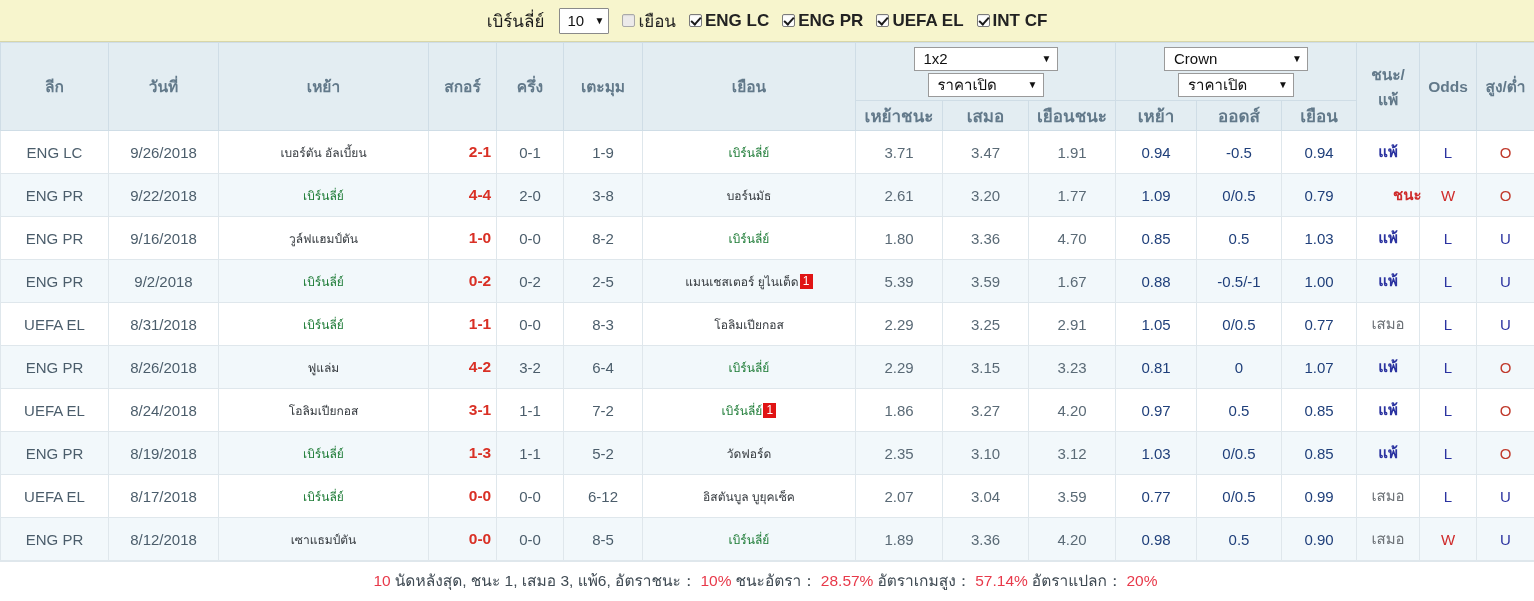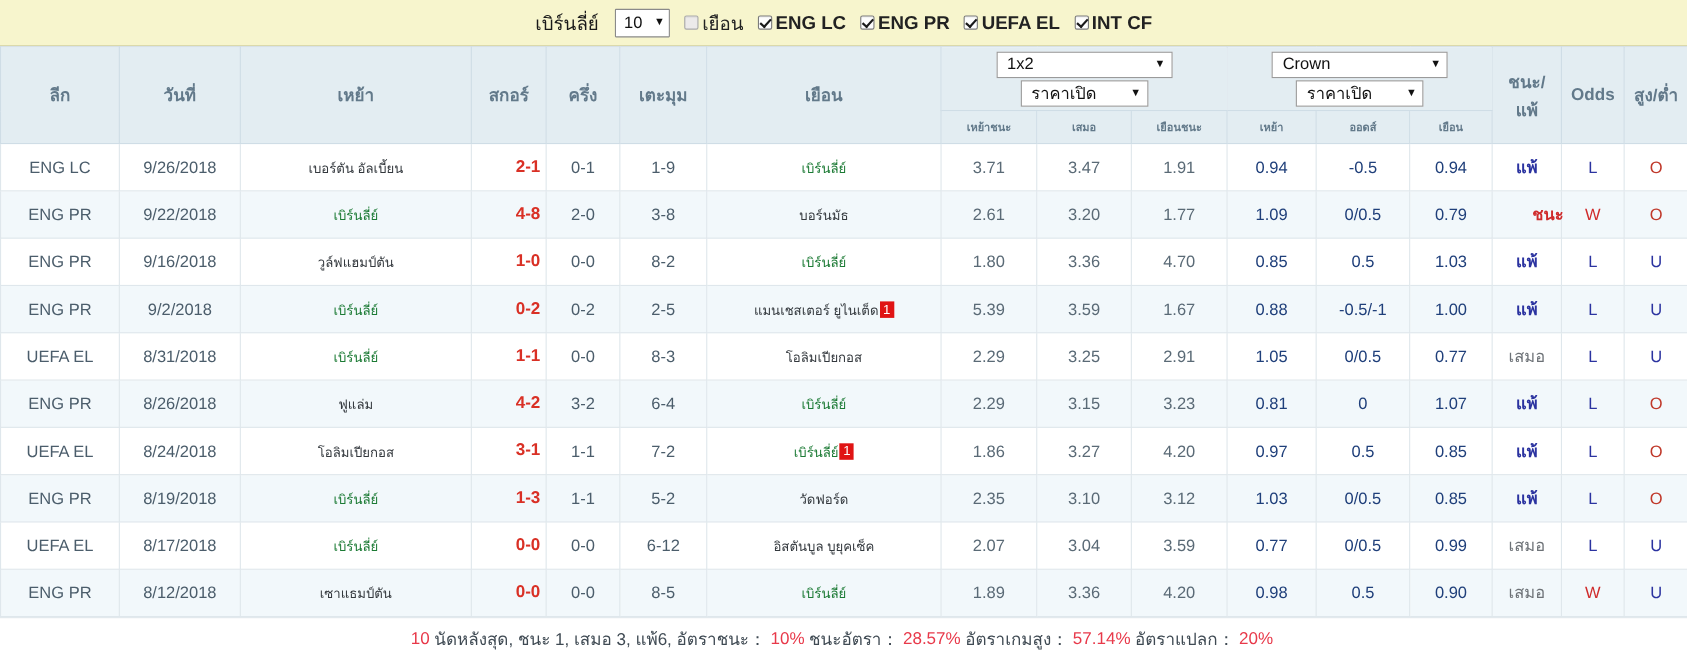--- a/index.html
+++ b/index.html
@@ -61,39 +61,39 @@
     color: #62798a;
     font-weight: bold;
     font-size: 15.5px;
     height: 88px;
     vertical-align: middle;
     border-color: #cfdde6;
   }
   thead th.sub {
     height: 30px;
     vertical-align: middle;
-    font-size: 10px;
+    font-size: 17px;
   }
   .grp-head {
     height: 58px;
     background: #e3edf2;
     border-color: #cfdde6;
     position: relative;
   }
   .grp-inner {
     display: flex; flex-direction: column; align-items: center;
     justify-content: center; gap: 2px; height: 100%;
   }
   .drop {
     display: inline-flex; align-items: center; justify-content: space-between;
     background: #fff; border: 1px solid #9a9a9a;
     height: 24px; padding: 0 5px 0 9px;
     font-size: 15px; color: #111; font-weight: normal;
   }
-  .drop.wide { width: 160px; gap: 16px; }
+  .drop.wide { width: 144px; gap: 16px; }
   .drop.narrow { width: 116px; }
   .drop .caret { font-size: 10px; margin-left: 6px; }
 
   tbody tr { height: 43px; }
   tbody tr.alt td { background: #f2f8fb; }
   tbody tr td { background: #ffffff; }
 
   .lg       { color: #4b5d6b; }
   .dt       { color: #4b5d6b; }
   .teamname { color: #33383d; font-size: 12px; margin-top: 12px; }
@@ -252,21 +252,21 @@
         <td class="oddah">-0.5</td>
         <td class="oddah">0.94</td>
         <td class="res-l">แพ้</td>
         <td class="ltr-L">L</td>
         <td class="ou-O">O</td>
       </tr>
       <tr class="alt">
         <td class="lg">ENG PR</td>
         <td class="dt">9/22/2018</td>
         <td><span class="teamname hi">เบิร์นลี่ย์</span></td>
-        <td class="score">4-8</td>
+        <td class="score">4-4</td>
         <td class="half">2-0</td>
         <td class="corner">3-8</td>
         <td><span class="teamname">บอร์นมัธ</span></td>
         <td class="odd1x2">2.61</td>
         <td class="odd1x2">3.20</td>
         <td class="odd1x2">1.77</td>
         <td class="oddah">1.09</td>
         <td class="oddah">0/0.5</td>
         <td class="oddah">0.79</td>
         <td class="res-w">ชนะ</td>

